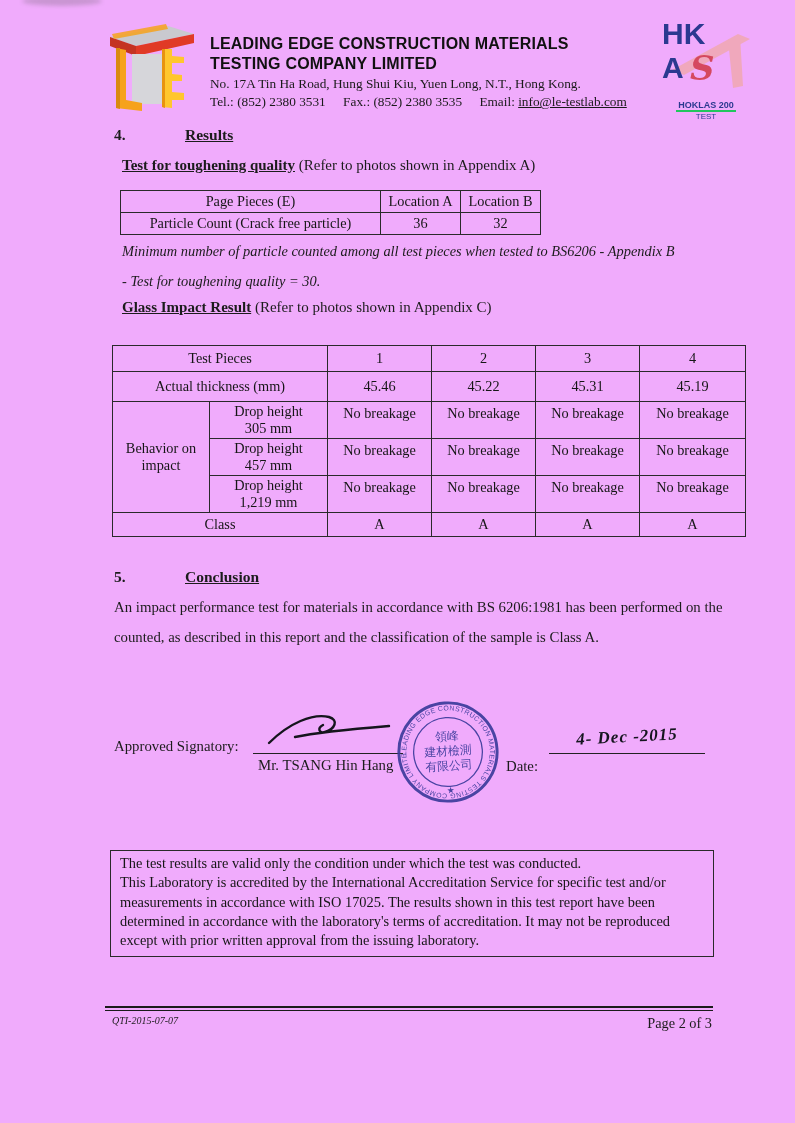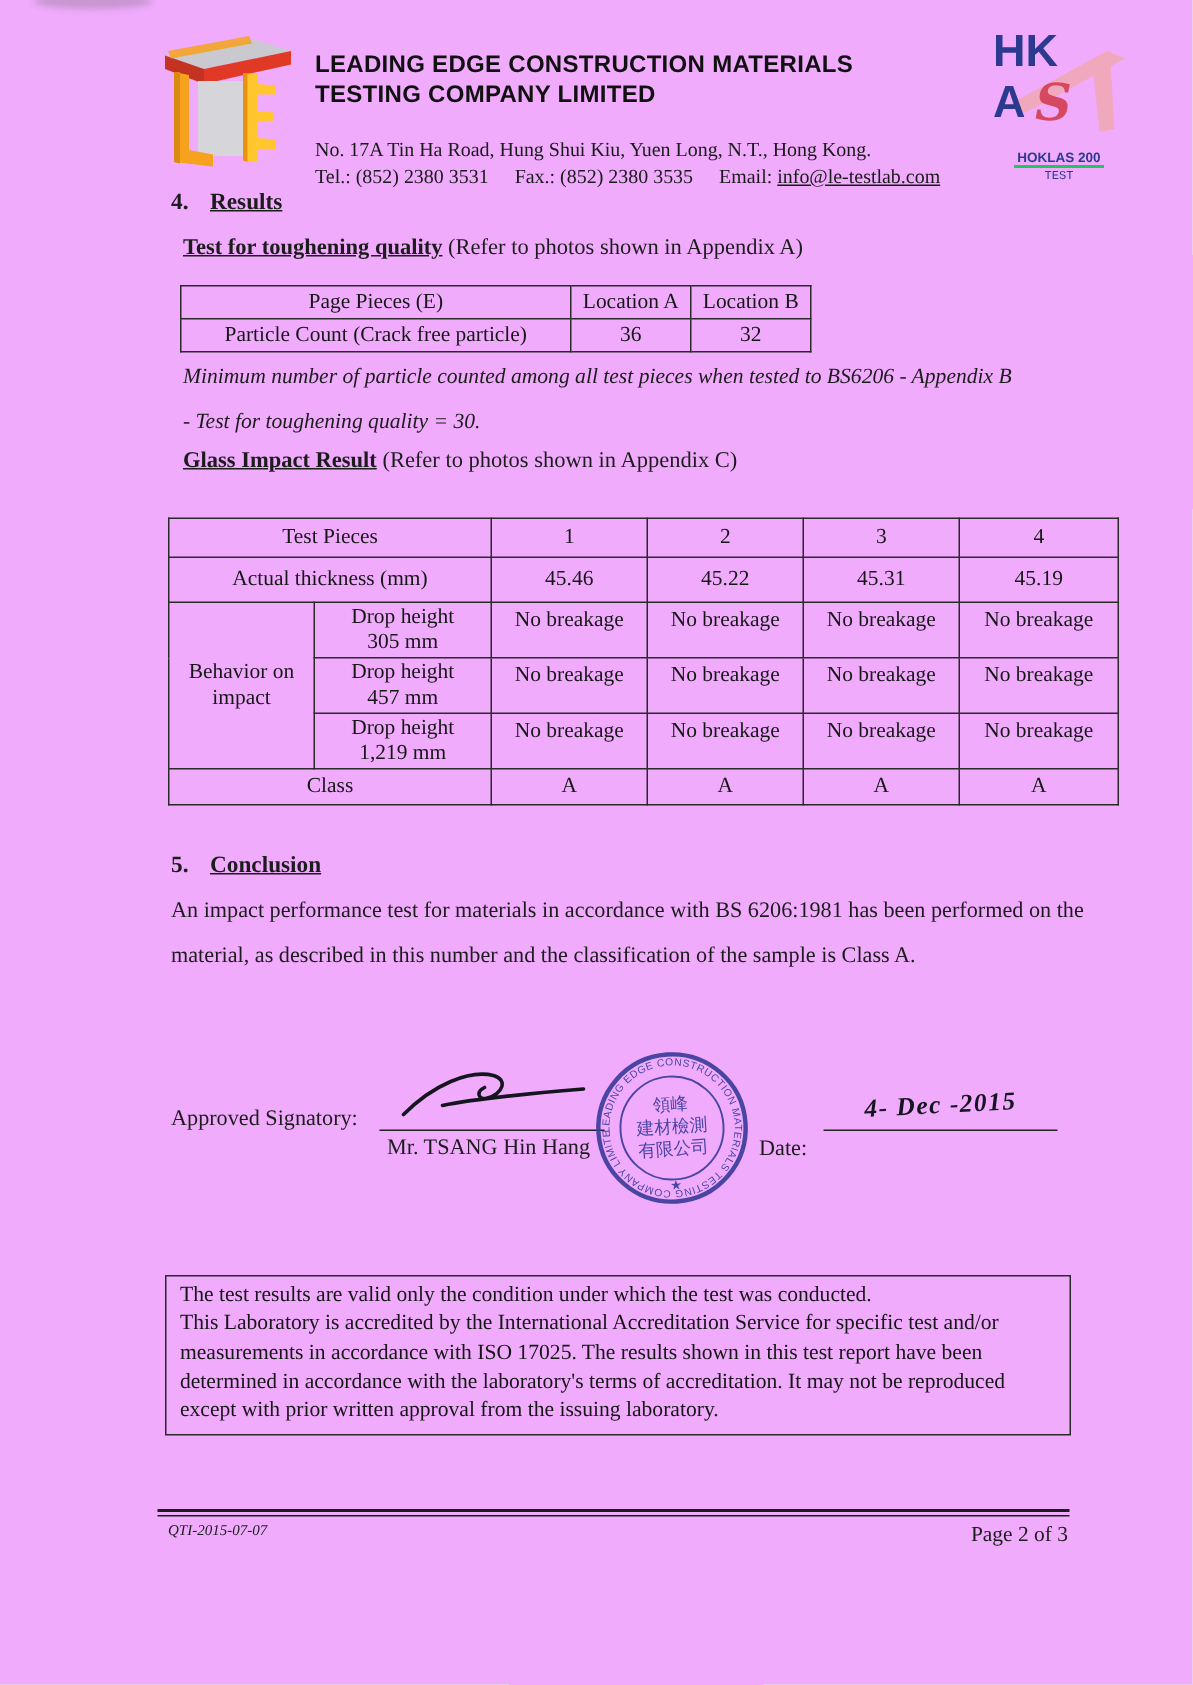--- a/index.html
+++ b/index.html
@@ -18,34 +18,34 @@
   }
 
   
   .le-logo { position: absolute; left: 98px; top: 22px; width: 100px; height: 94px; }
   .company-block { position: absolute; left: 210px; top: 34px; width: 430px; }
   .company-name {
     font-family: "Liberation Sans", sans-serif;
     font-weight: 800; font-size: 16px; line-height: 20px; letter-spacing: .2px;
     color: #111;
   }
-  .addr { font-size: 13.3px; margin-top: 18px; color: #1a1a1a; }
+  .addr { font-size: 13.3px; margin-top: 2px; color: #1a1a1a; }
   .contact { font-size: 13.3px; margin-top: 2px; color: #1a1a1a; }
   .contact .gap { display: inline-block; width: 14px; }
   .email-link { color: #1a1a1a; text-decoration: underline; }
   .hkas { position: absolute; left: 650px; top: 16px; width: 112px; text-align: center; }
   .hkas-sub { font-family: "Liberation Sans", sans-serif; font-weight: bold;
     font-size: 9px; color: #2b3990; border-bottom: 2px solid #22c55e;
     display: inline-block; padding: 0 2px; margin-top: 1px; }
-  .hkas-sub2 { font-family: Liberation Mono, monospace; font-size: 8px; color: #2b3990; }
+  .hkas-sub2 { font-family: Liberation Sans, sans-serif; font-size: 8px; color: #2b3990; }
 
   
   .sec-heading { position: absolute; font-weight: bold; font-size: 15.5px; }
   .sec-heading .num { display: inline-block; width: 26px; }
-  .sec-heading .title { text-decoration: underline; }
+  .sec-heading .title { text-decoration: underline; margin-left: 45px; }
   .sub-heading { position: absolute; font-size: 15px; }
   .sub-heading .bold-u { font-weight: bold; text-decoration: underline; }
 
   
   table { border-collapse: collapse; position: absolute; table-layout: fixed; }
   td, th { border: 1.4px solid #2a2a2a; font-size: 14.3px; font-weight: normal;
     text-align: center; vertical-align: middle; padding: 1px 2px; color: #161616; }
   .t1 { left: 120px; top: 190px; width: 420px; }
   .t1 tr { height: 22px; }
   .t2 { left: 112px; top: 345px; width: 633px; }
@@ -226,21 +226,21 @@
       <td>A</td>
     </tr>
   </tbody>
     </table>
 
   <div class="sec-heading" style="left:114px; top:568px;">
     <span class="num">5.</span><span class="title">Conclusion</span>
   </div>
   <div class="body-text" style="left:114px; top:592px; width:645px;">
     <div>An impact performance test for materials in accordance with BS 6206:1981 has been performed on the</div>
-    <div>material, as described in this number and the classification of the sample is Class A.</div>
+    <div>counted, as described in this report and the classification of the sample is Class A.</div>
   </div>
 
   <div class="sig-label">Approved Signatory:</div>
 
   <div class="sig-line">
     <svg class="sig-svg" width="135" height="42" viewBox="0 0 135 42">
       <path d="M8 34 C 28 14, 52 4, 68 8 C 78 11, 74 20, 64 23 C 58 25, 56 19, 62 16
                M 34 28 C 58 23, 92 20, 128 17" fill="none" stroke="#15151d" stroke-width="2.4" stroke-linecap="round"></path>
     </svg>
   </div>

